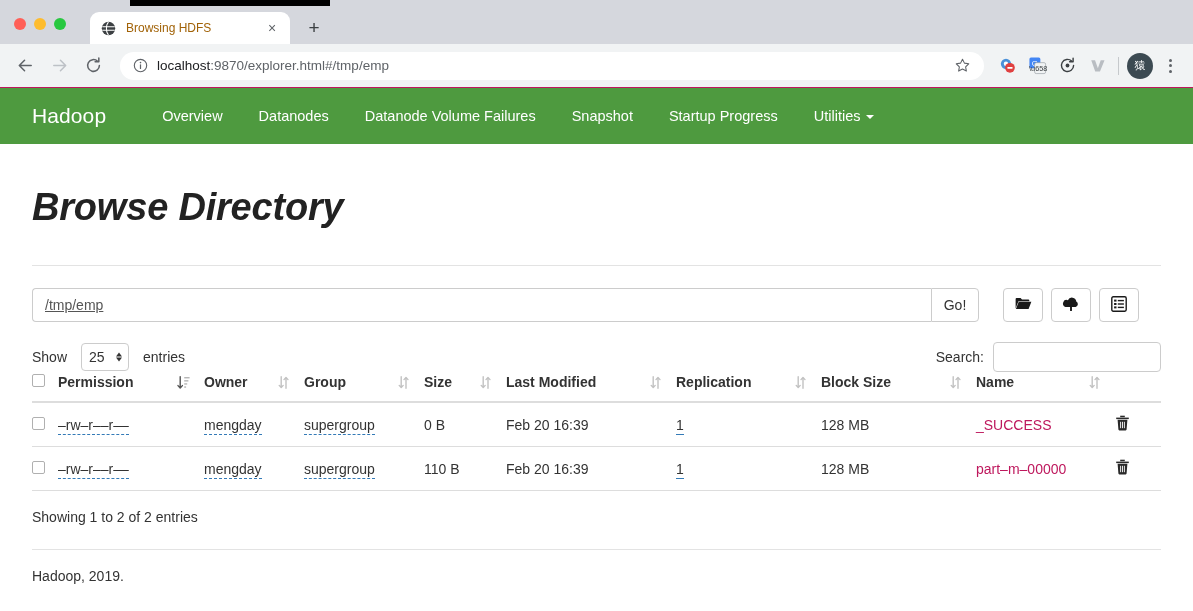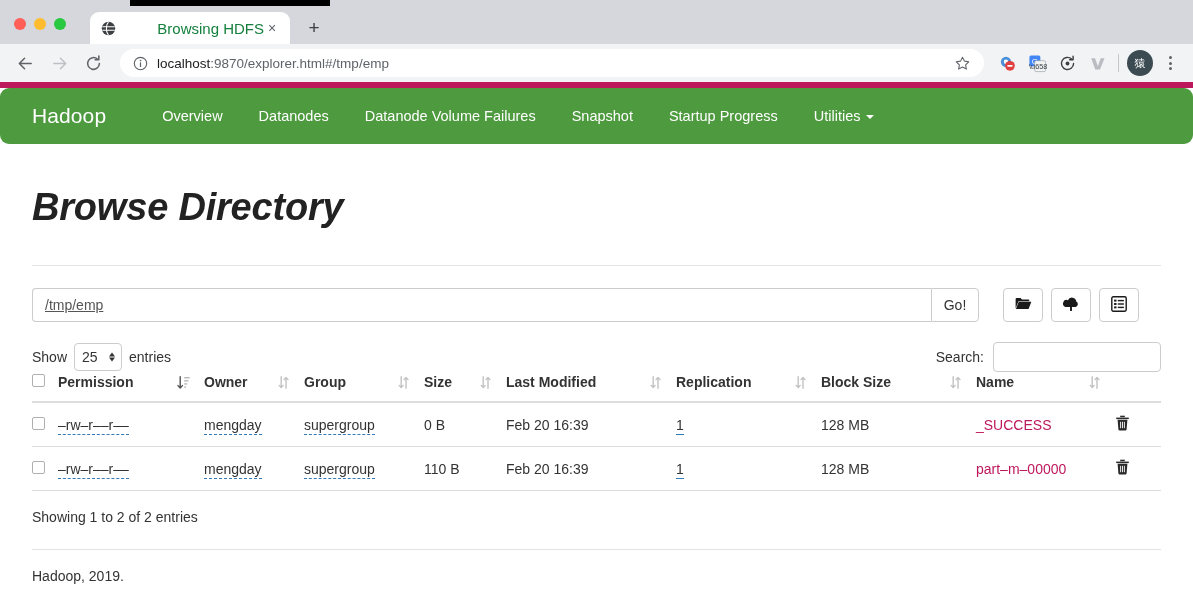--- a/index.html
+++ b/index.html
@@ -51,43 +51,42 @@
     display: flex; align-items: center;
     padding: 0 10px;
     position: relative;
   }
   .tab-favicon {
     width: 16px; height: 16px; flex: 0 0 16px;
     margin-right: 10px;
     display: flex; align-items: center; justify-content: center;
   }
   .tab-title {
-    font-size: 15px; color: #15803d;
+    font-size: 12px; color: #a16207;
     white-space: nowrap; overflow: hidden; text-overflow: ellipsis;
     flex: 1;
-    text-align: right;
   }
   .tab-close {
     width: 16px; height: 16px;
     display: flex; align-items: center; justify-content: center;
     color: #5f6368; font-size: 14px; line-height: 1;
   }
   .newtab {
     width: 28px; height: 28px;
     margin-left: 10px; margin-bottom: 3px;
     display: flex; align-items: center; justify-content: center;
     color: #3c4043; font-size: 19px; line-height: 1;
   }
 
   .toolbar {
     height: 44px;
     background: #f1f3f4;
     display: flex; align-items: center;
     padding: 0 10px;
-    border-bottom: 6px solid #be185d;
+    border-bottom: 1px solid #be185d;
   }
   .nav-btn {
     width: 30px; height: 30px;
     display: flex; align-items: center; justify-content: center;
     color: #5f6368; margin-right: 4px;
   }
   .nav-btn.disabled { color: #bdc1c6; }
   .omnibox {
     flex: 1;
     height: 28px;
@@ -127,21 +126,20 @@
   }
   .kebab i { width: 3px; height: 3px; border-radius: 50%; background: #5f6368; display: block; }
 
   
   .navbar {
     height: 56px;
     background: #4e9a3f;
     display: flex; align-items: center;
     padding-left: 32px;
     color: #ffffff;
-    border-radius: 9px;
   }
   .brand {
     font-size: 21px; color: #ffffff; margin-right: 38px;
     letter-spacing: .1px;
   }
   .nav-links { display: flex; align-items: center; }
   .nav-link {
     font-size: 14.5px; color: #ffffff;
     padding: 0 18px;
     white-space: nowrap;
@@ -203,21 +201,21 @@
     color: #222222;
   }
 
   
   .controls-row {
     display: flex; align-items: center; justify-content: space-between;
     margin-top: 20px;
   }
   .show-entries {
     font-size: 14px; color: #333333;
-    display: flex; align-items: center; gap: 7px;
+    display: flex; align-items: center; gap: 14px;
   }
   .select-box {
     position: relative;
     border: 1px solid #cccccc; border-radius: 4px;
     height: 28px; width: 48px;
     display: flex; align-items: center;
     padding-left: 7px;
     font-size: 14px; color: #333333;
     background: #ffffff;
   }

